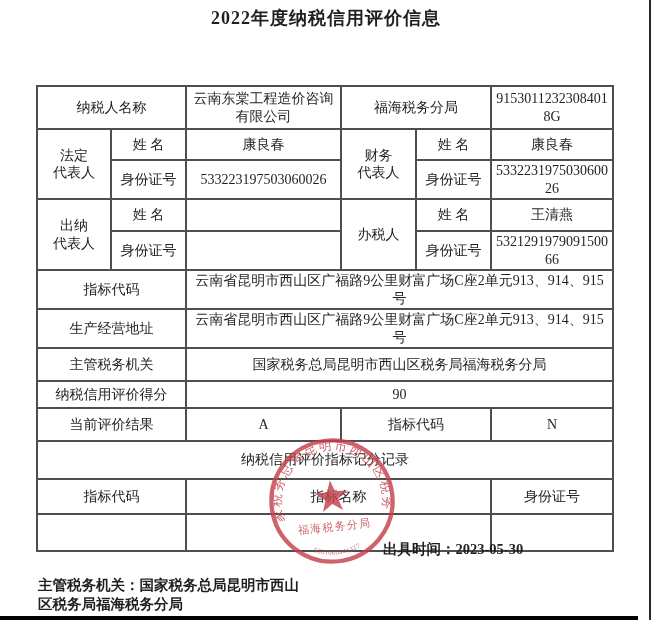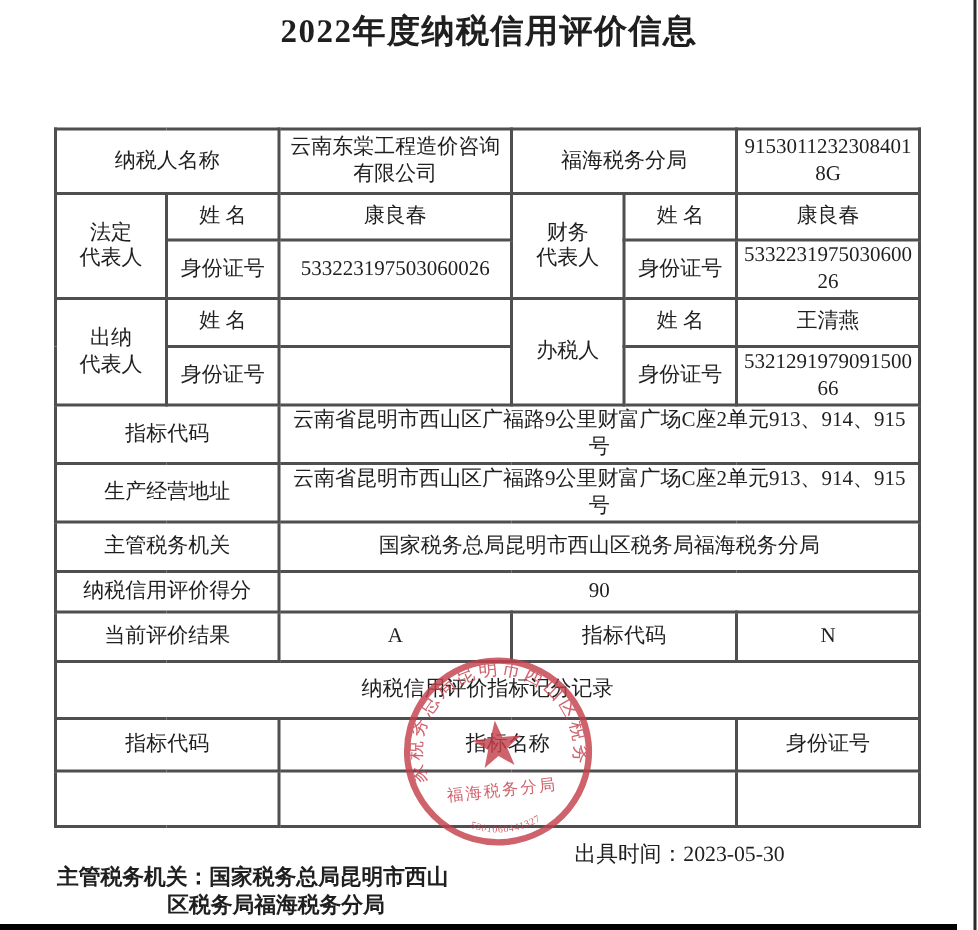--- a/index.html
+++ b/index.html
@@ -3,43 +3,43 @@
 <meta charset="utf-8">
 <style>
   html,body{margin:0;padding:0;}
   body{
     width:652px;height:620px;position:relative;background:#ffffff;
     font-family:"Liberation Serif","DejaVu Serif",serif;color:#1f1f1f;
     overflow:hidden;
   }
   .page-title{
     position:absolute;top:6px;left:0;width:652px;text-align:center;
-    font-size:22px;font-weight:bold;letter-spacing:1px;
+    font-size:18px;font-weight:bold;letter-spacing:1px;
   }
   table.eval{
     position:absolute;left:36px;top:85px;
     border-collapse:collapse;table-layout:fixed;width:578px;padding-left:34px;
   }
   table.eval td{
     border:2px solid #4f4f4f;text-align:center;vertical-align:middle;
     font-size:14px;line-height:1.25;padding:1px 2px;word-break:break-all;
   }
   .pre{white-space:pre-line;}
   tr.r1{height:43px}tr.r2{height:31px}tr.r3{height:38px}tr.r4{height:32px}
   tr.r5{height:38px}tr.r6{height:38px}tr.r7{height:38px}tr.r8{height:33px}
   tr.r9{height:27px}tr.r10{height:33px}tr.r11{height:38px}tr.r12{height:35px}
   tr.r13{height:37px}
   .footer-left{
     position:absolute;left:38px;top:576px;width:292px;
     font-size:14.5px;font-weight:bold;line-height:1.3;
   }
   .footer-left .l1{text-align:left;}
-  .footer-left .l2{text-align:center;}
+  .footer-left .l2{}
   .footer-right{
-    position:absolute;left:383px;top:560px;font-size:14.5px;font-weight:normal;
+    position:absolute;left:383px;top:540px;font-size:14.5px;font-weight:bold;
   }
   .seal{
     position:absolute;left:261px;top:430px;width:142px;height:142px;
     z-index:5;pointer-events:none;opacity:0.82;transform:rotate(-6deg);
   }
   .seal text{font-family:"Liberation Serif","DejaVu Serif",serif;}
   .seal .arc-top{font-size:13.5px;letter-spacing:2px;}
   .seal .branch{font-size:11.5px;letter-spacing:1.5px;}
   .seal .serial{font-size:7px;letter-spacing:0.5px;}
   .edge-bottom{

